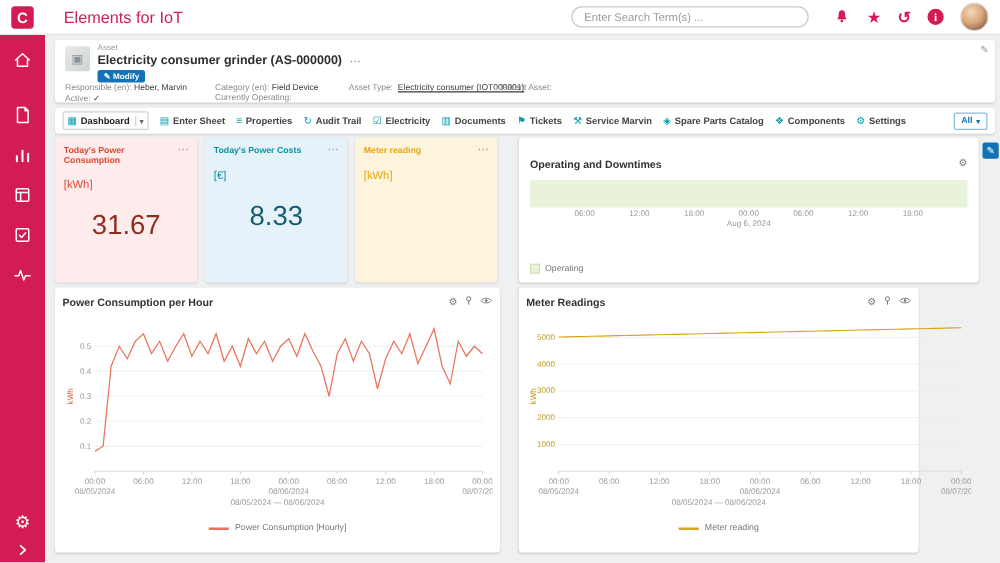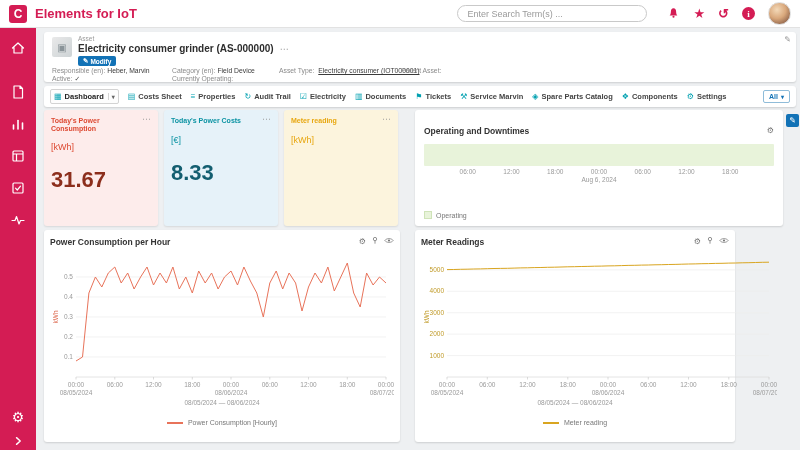--- a/index.html
+++ b/index.html
@@ -5,21 +5,21 @@
   html,body{margin:0;padding:0;}
   body{width:800px;height:450px;position:relative;overflow:hidden;background:#eef0f2;
        font-family:"Liberation Sans",sans-serif;-webkit-font-smoothing:antialiased;}
 
   
   .topbar{position:absolute;left:0;top:0;width:800px;height:28px;background:#fff;
           border-bottom:1px solid #e2e2e2;display:flex;align-items:center;padding:0 9px;
           box-sizing:border-box;gap:6px;z-index:9;}
   .logo{width:18px;height:18px;background:#d41c54;color:#fff;border-radius:3px;font-weight:bold;
         font-size:12px;display:flex;align-items:center;justify-content:center;cursor:pointer;}
-  .app-title{color:#d41c54;font-weight:bold;font-size:13px;margin-left:2px;}
+  .app-title{color:#d41c54;font-weight:normal;font-size:13px;margin-left:18px;}
   .search{margin-left:auto;width:190px;height:17px;border:1px solid #c9c9c9;border-radius:9px;
           font-size:9px;padding:0 9px;color:#555;box-sizing:border-box;outline:none;
           font-family:"Liberation Sans",sans-serif;background:#fff;}
   .search::placeholder{color:#9a9a9a;}
   .hicons{display:flex;align-items:center;gap:13px;margin-left:14px;}
   .hic{color:#d41c54;font-size:13px;line-height:1;cursor:pointer;}
   .info-ic{width:13px;height:13px;border-radius:50%;background:#d41c54;color:#fff;font-size:9px;
            font-weight:bold;display:flex;align-items:center;justify-content:center;cursor:pointer;
            font-family:"Liberation Serif",serif;}
   .avatar{width:21px;height:21px;border-radius:50%;border:1px solid #ddd;cursor:pointer;
@@ -72,21 +72,21 @@
            cursor:pointer;background:#fff;}
   .all-btn .caret{font-size:6px;color:#1272b6;}
 
   
   .kpi{top:82px;width:114px;height:116px;position:absolute;border-radius:3px;padding:7px;
        box-sizing:border-box;box-shadow:0 1px 2px rgba(0,0,0,.10);}
   .kpi .head{display:flex;justify-content:space-between;align-items:flex-start;}
   .kpi .t{font-size:7px;font-weight:bold;line-height:1.1;}
   .kpi .menu{font-size:9px;color:#999;cursor:pointer;line-height:.6;}
   .kpi .unit{font-size:9px;margin-top:10px;}
-  .kpi .val{font-size:22px;font-weight:bold;margin-top:15px;}
+  .kpi .val{font-size:22px;font-weight:normal;text-align:center;margin-top:15px;}
   .kpi0{left:8px;background:#fdeceb;}  .kpi0 .t,.kpi0 .unit{color:#dd4a33;} .kpi0 .val{color:#8c2e1c;}
   .kpi1{left:128px;background:#e6f2f9;}.kpi1 .t,.kpi1 .unit{color:#0b93a3;} .kpi1 .val{color:#135e70;}
   .kpi2{left:248px;background:#fcf4dd;}.kpi2 .t,.kpi2 .unit{color:#e8a70f;} .kpi2 .val{color:#a67c07;}
 
   
   .op{left:379px;top:82px;width:368px;height:116px;padding:16px 9px;box-sizing:border-box;}
   .card-head{display:flex;justify-content:space-between;align-items:center;}
   .card-title{font-size:8.5px;font-weight:bold;color:#333;}
   .cicons{display:flex;gap:5px;align-items:center;}
   .cicon{font-size:8px;color:#777;cursor:pointer;line-height:1;}
@@ -216,21 +216,21 @@
   </div>
 
   <div class="card tabbar">
     <div class="tab active">
       <span class="ticon">▦</span>
       <span>Dashboard</span>
       <span class="caret">▾</span>
     </div>
     <div class="tab">
       <span class="ticon">▤</span>
-      <span>Costs Sheet</span>
+      <span>Enter Sheet</span>
     </div>
     <div class="tab">
       <span class="ticon">≡</span>
       <span>Properties</span>
     </div>
     <div class="tab">
       <span class="ticon">↻</span>
       <span>Audit Trail</span>
     </div>
     <div class="tab">

